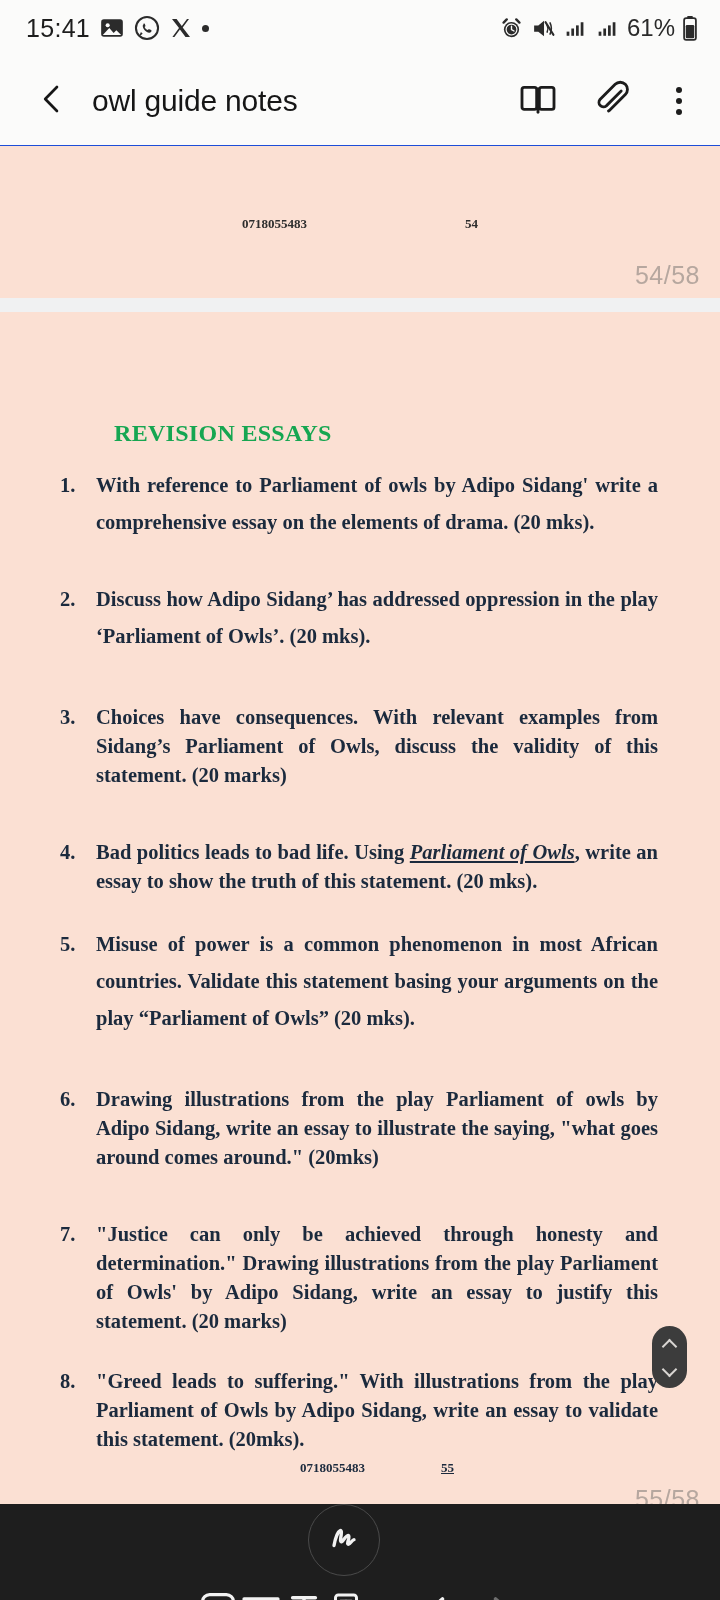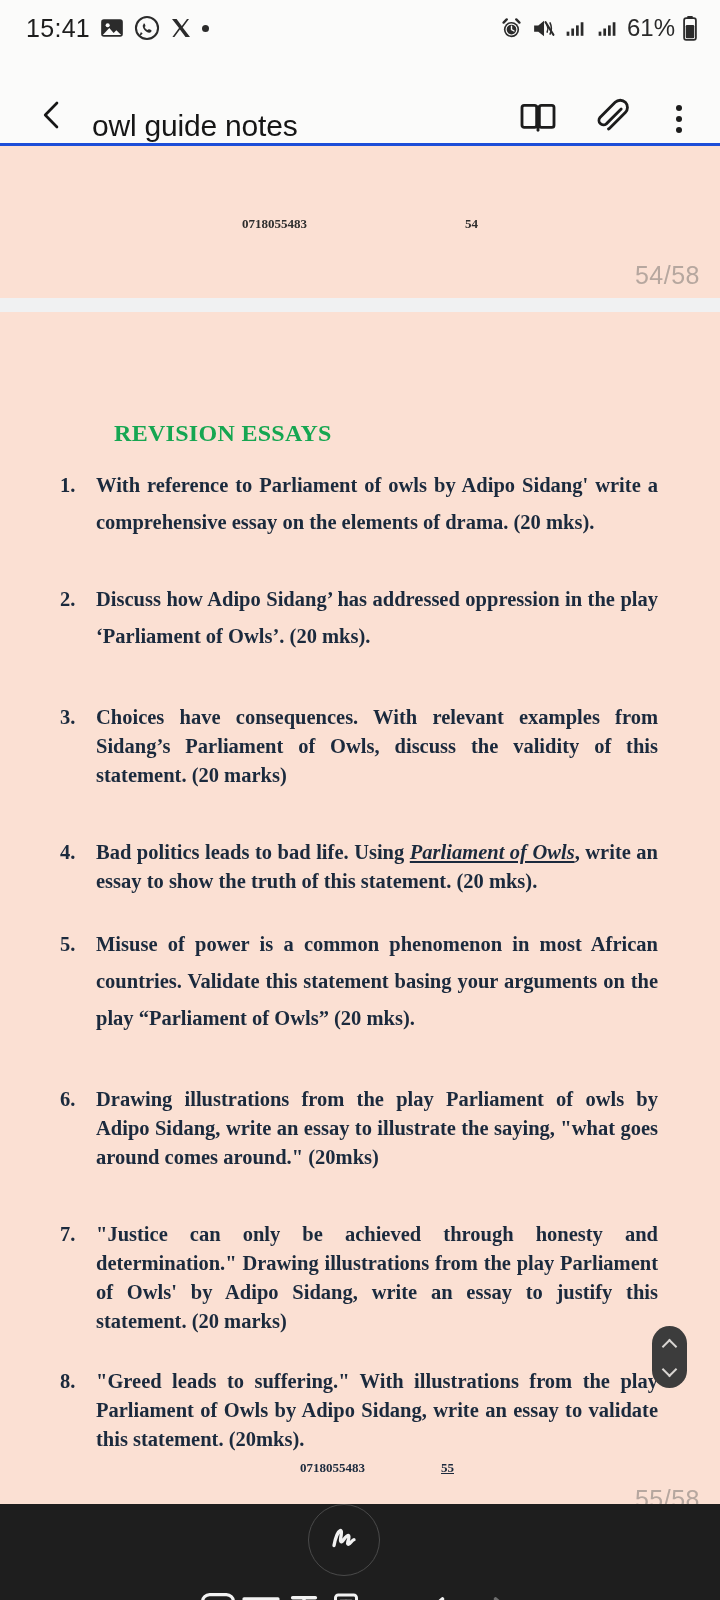--- a/index.html
+++ b/index.html
@@ -23,24 +23,24 @@
   .status-time{ font-size:25px; color:#1d1d1d; letter-spacing:.3px; }
   .status-right{ margin-left:auto; display:flex; align-items:center; gap:7px; }
   .sb-icon{ display:inline-flex; align-items:center; justify-content:center; }
   .battery-text{ font-size:24px; color:#2a2a2a; margin-left:0; }
   .dot-small{ width:7px;height:7px;border-radius:50%;background:#2b2b2b; }
 
   
   .app-header{
     height:90px; width:100%;
     background:#fbfbfa;
-    display:flex; align-items:flex-end;
+    display:flex; align-items:center;
     padding:0 24px 0 26px;
     position:relative; z-index:5;
-    border-bottom:3px solid #1d4ed8;
+    border-bottom:1px solid #1d4ed8;
   }
   .back-btn{ width:52px; height:52px; display:flex; align-items:center; justify-content:center; }
   .app-title{
     font-size:30px; color:#161616; margin-left:14px;
     letter-spacing:-.2px; white-space:nowrap;
   }
   .header-actions{ margin-left:auto; display:flex; align-items:center; gap:26px; }
   .hdr-btn{ width:48px;height:48px;display:flex;align-items:center;justify-content:center; }
   .kebab{ display:flex; flex-direction:column; gap:5px; align-items:center; padding:6px 14px; }
   .kebab i{ width:6px;height:6px;border-radius:50%;background:#1c1c1c;display:block; }

